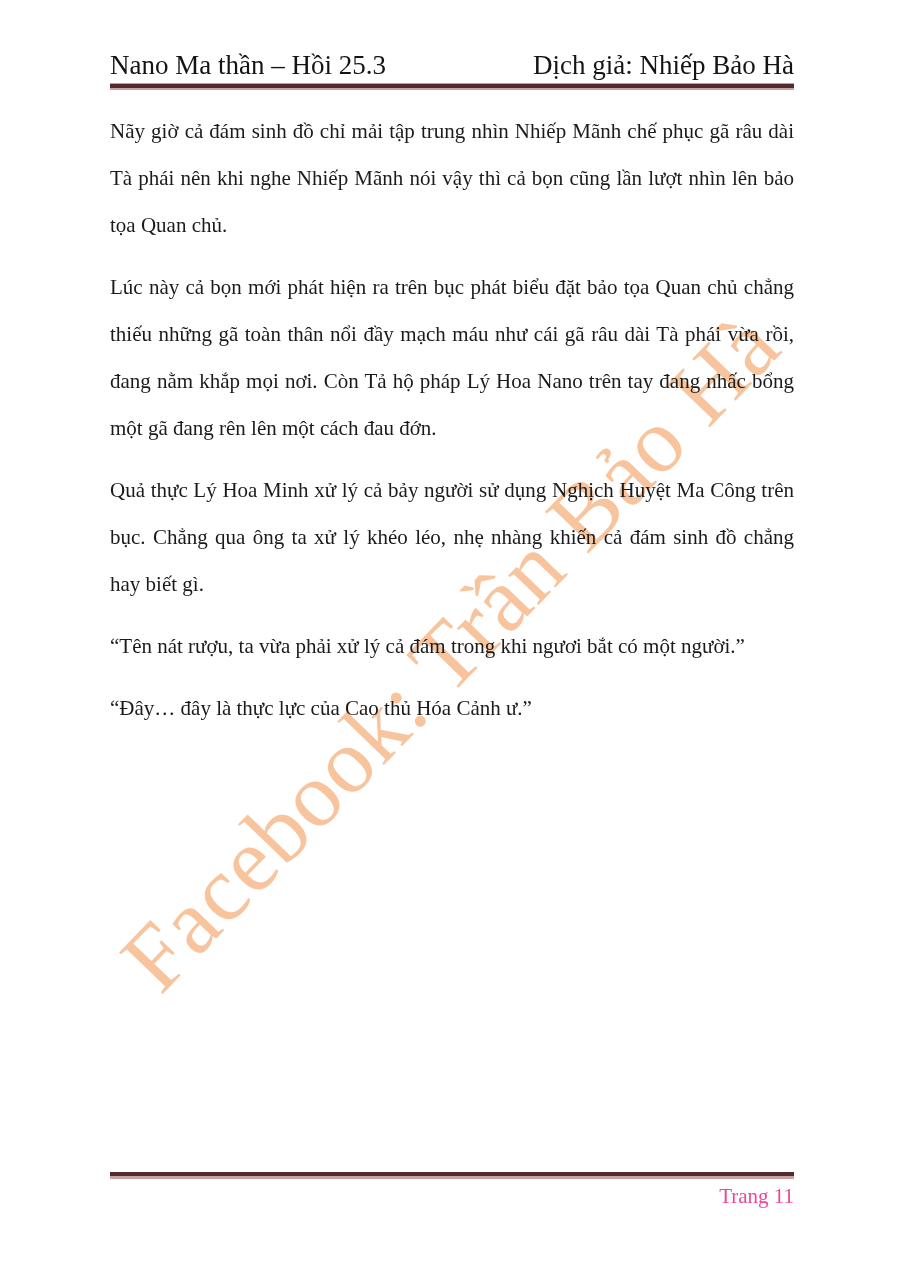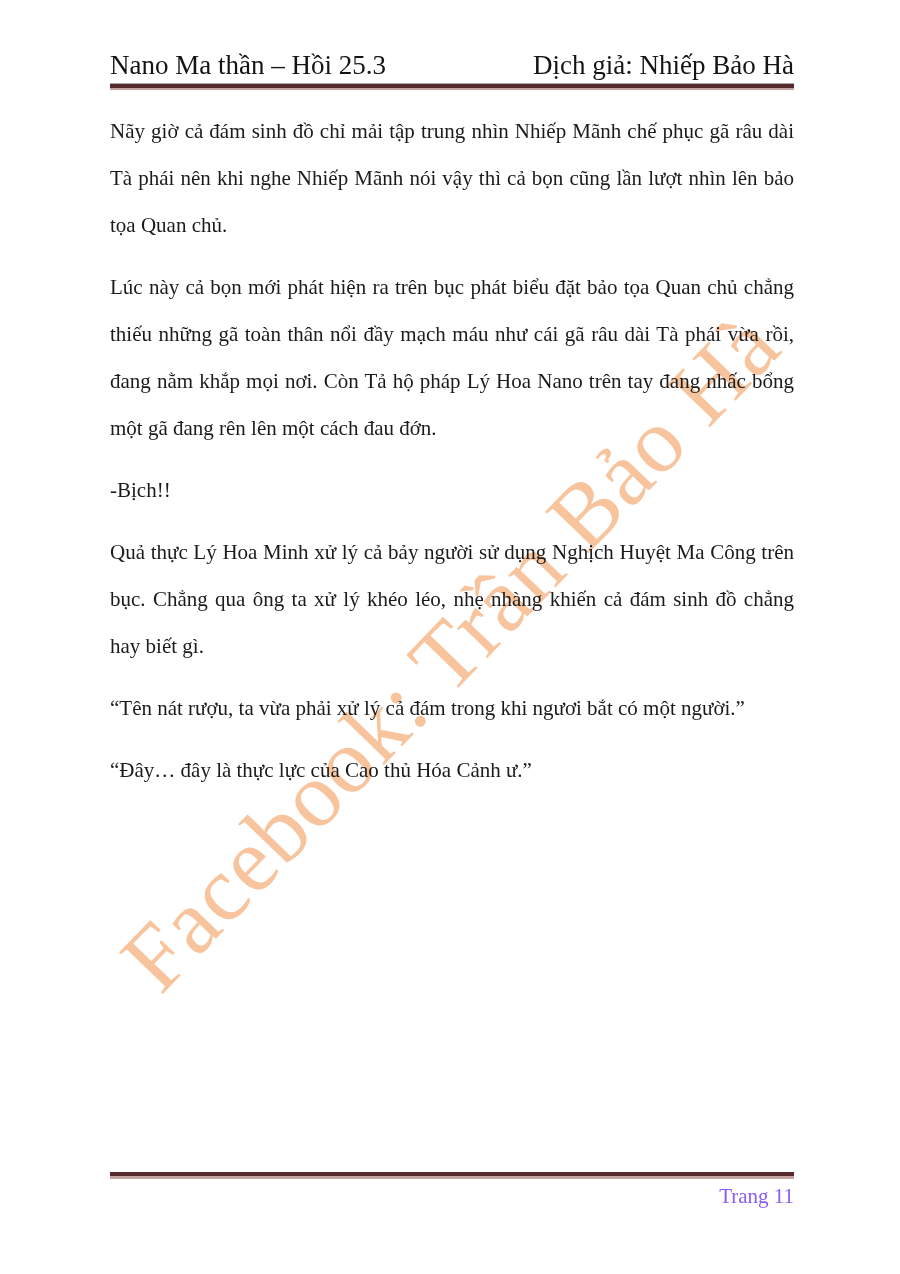--- a/index.html
+++ b/index.html
@@ -80,21 +80,21 @@
       to bottom,
       #542a2c 0px, #542a2c 4px,
       #c5a3a3 4px, #c5a3a3 7px
     );
   }
   .page-number {
     margin-top: 4px;
     text-align: right;
     font-size: 21px;
     line-height: 26px;
-    color: #8b5cf6;
+    color: #ec4899;
   }
 </style>
 </head>
 <body>
 
 <div class="page">
 
   <div class="watermark">Facebook: Trần Bảo Hà</div>
 
   <div class="content">
@@ -102,21 +102,20 @@
     <header class="page-header">
       <span>Nano Ma thần – Hồi 25.3</span>
       <span>Dịch giả: Nhiếp Bảo Hà</span>
     </header>
 
     <div class="rule header-rule"></div>
 
     <main class="body-text">
       <p>Nãy giờ cả đám sinh đồ chỉ mải tập trung nhìn Nhiếp Mãnh chế phục gã râu dài Tà phái nên khi nghe Nhiếp Mãnh nói vậy thì cả bọn cũng lần lượt nhìn lên bảo tọa Quan chủ.</p>
       <p>Lúc này cả bọn mới phát hiện ra trên bục phát biểu đặt bảo tọa Quan chủ chẳng thiếu những gã toàn thân nổi đầy mạch máu như cái gã râu dài Tà phái vừa rồi, đang nằm khắp mọi nơi. Còn Tả hộ pháp Lý Hoa Nano trên tay đang nhấc bổng một gã đang rên lên một cách đau đớn.</p>
-      <p>-Bịch!!</p>
       <p>Quả thực Lý Hoa Minh xử lý cả bảy người sử dụng Nghịch Huyệt Ma Công trên bục. Chẳng qua ông ta xử lý khéo léo, nhẹ nhàng khiến cả đám sinh đồ chẳng hay biết gì.</p>
       <p>“Tên nát rượu, ta vừa phải xử lý cả đám trong khi ngươi bắt có một người.”</p>
       <p>“Đây… đây là thực lực của Cao thủ Hóa Cảnh ư.”</p>
     </main>
 
   </div>
 
   <footer class="page-footer">
     <div class="rule footer-rule"></div>
     <div class="page-number">Trang 11</div>

